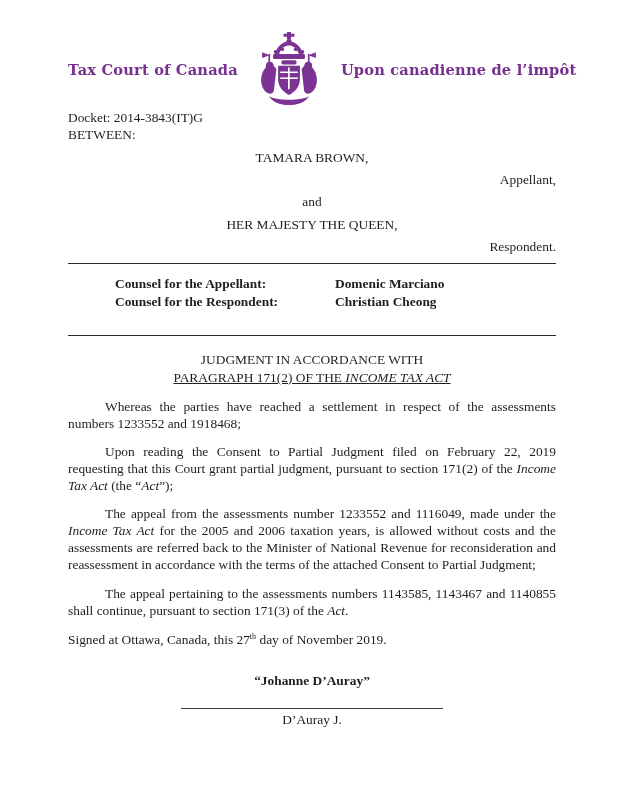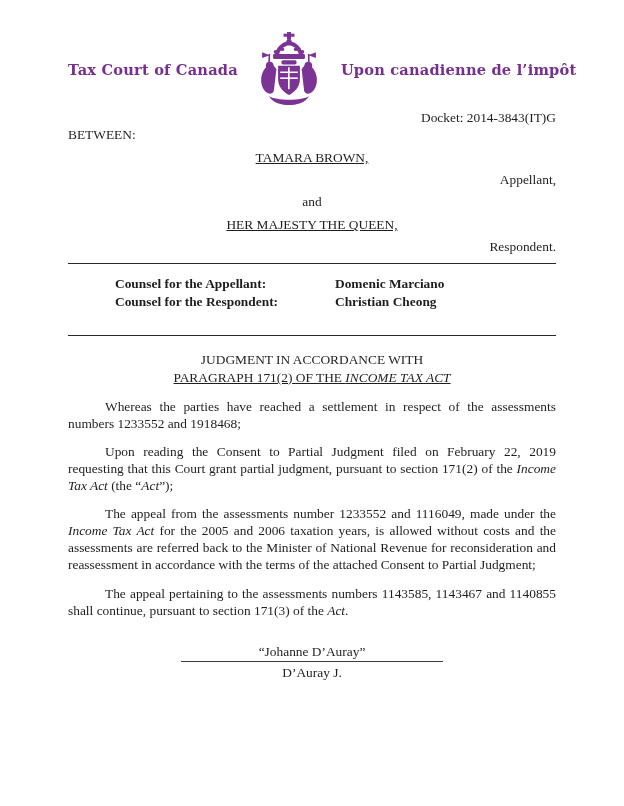--- a/index.html
+++ b/index.html
@@ -29,23 +29,23 @@
     font-weight: bold;
     font-size: 14.6px;
     color: #762f8e;
     letter-spacing: 0.2px;
     white-space: nowrap;
   }
   .header-title.left  { text-align: right; padding-right: 9px; }
   .header-title.right { text-align: left;  padding-left: 10px; }
   .arms svg { display: block; }
   
-  .docket  { text-align: right; margin-top: 3px; }
+  .docket  { margin-top: 3px; }
   .between { text-align: left; }
-  .party-name { text-align: center; margin-top: 6px; text-decoration: underline; }
+  .party-name { text-align: center; margin-top: 6px; }
   .party-role { text-align: right;  margin-top: 5px; }
   .conjunction { text-align: center; margin-top: 5px; }
   .rule {
     border: none;
     border-top: 1.6px solid #2b2b2b;
     margin: 8px 0 0 0;
   }
   .rule.second { margin-top: 24px; }
   
   .counsel { margin: 11px 0 0 47px; line-height: 18px; }
@@ -65,21 +65,22 @@
   }
   .para.last { margin-top: 12px; }
   em { }
   .signed { margin: 12px 0 0 0; }
   .signed sup { font-size: 60%; vertical-align: super; line-height: 0; }
   
   .signature-block { width: 262px; margin: 24px auto 0 auto; }
   .sig-quoted {
     text-align: center;
     border-bottom: 1.4px solid #3c3c3c;
-    padding-bottom: 1px;
+    padding-bottom: 19px;
+    font-weight: bold;
   }
   .sig-name { text-align: center; margin-top: 2px; }
 </style>
 </head>
 <body>
 
 <div class="page">
 
   <div class="court-header">
     <div class="header-title left">Tax Court of Canada</div>
@@ -153,19 +154,20 @@
   </div>
 
   <p class="para"><span>Whereas the parties have reached a settlement in respect of the assessments numbers 1233552 and 1918468;</span></p>
 
   <p class="para"><span>Upon reading the Consent to Partial Judgment filed on February 22, 2019 requesting that this Court grant partial judgment, pursuant to section 171(2) of the </span><em>Income Tax Act</em><span> (the “</span><em>Act</em><span>”);</span></p>
 
   <p class="para"><span>The appeal from the assessments number 1233552 and 1116049, made under the </span><em>Income Tax Act</em><span> for the 2005 and 2006 taxation years, is allowed without costs and the assessments are referred back to the Minister of National Revenue for reconsideration and reassessment in accordance with the terms of the attached Consent to Partial Judgment;</span></p>
 
   <p class="para last"><span>The appeal pertaining to the assessments numbers 1143585, 1143467 and 1140855 shall continue, pursuant to section 171(3) of the </span><em>Act</em><span>.</span></p>
 
+  <p class="signed"><span>Signed at Ottawa, Canada, this 27</span><sup>th</sup><span> day of November 2019.</span></p>
 
   <div class="signature-block">
     <div class="sig-quoted">“Johanne D’Auray”</div>
     <div class="sig-name">D’Auray J.</div>
   </div>
 
 </div>
 
 </body></html>

